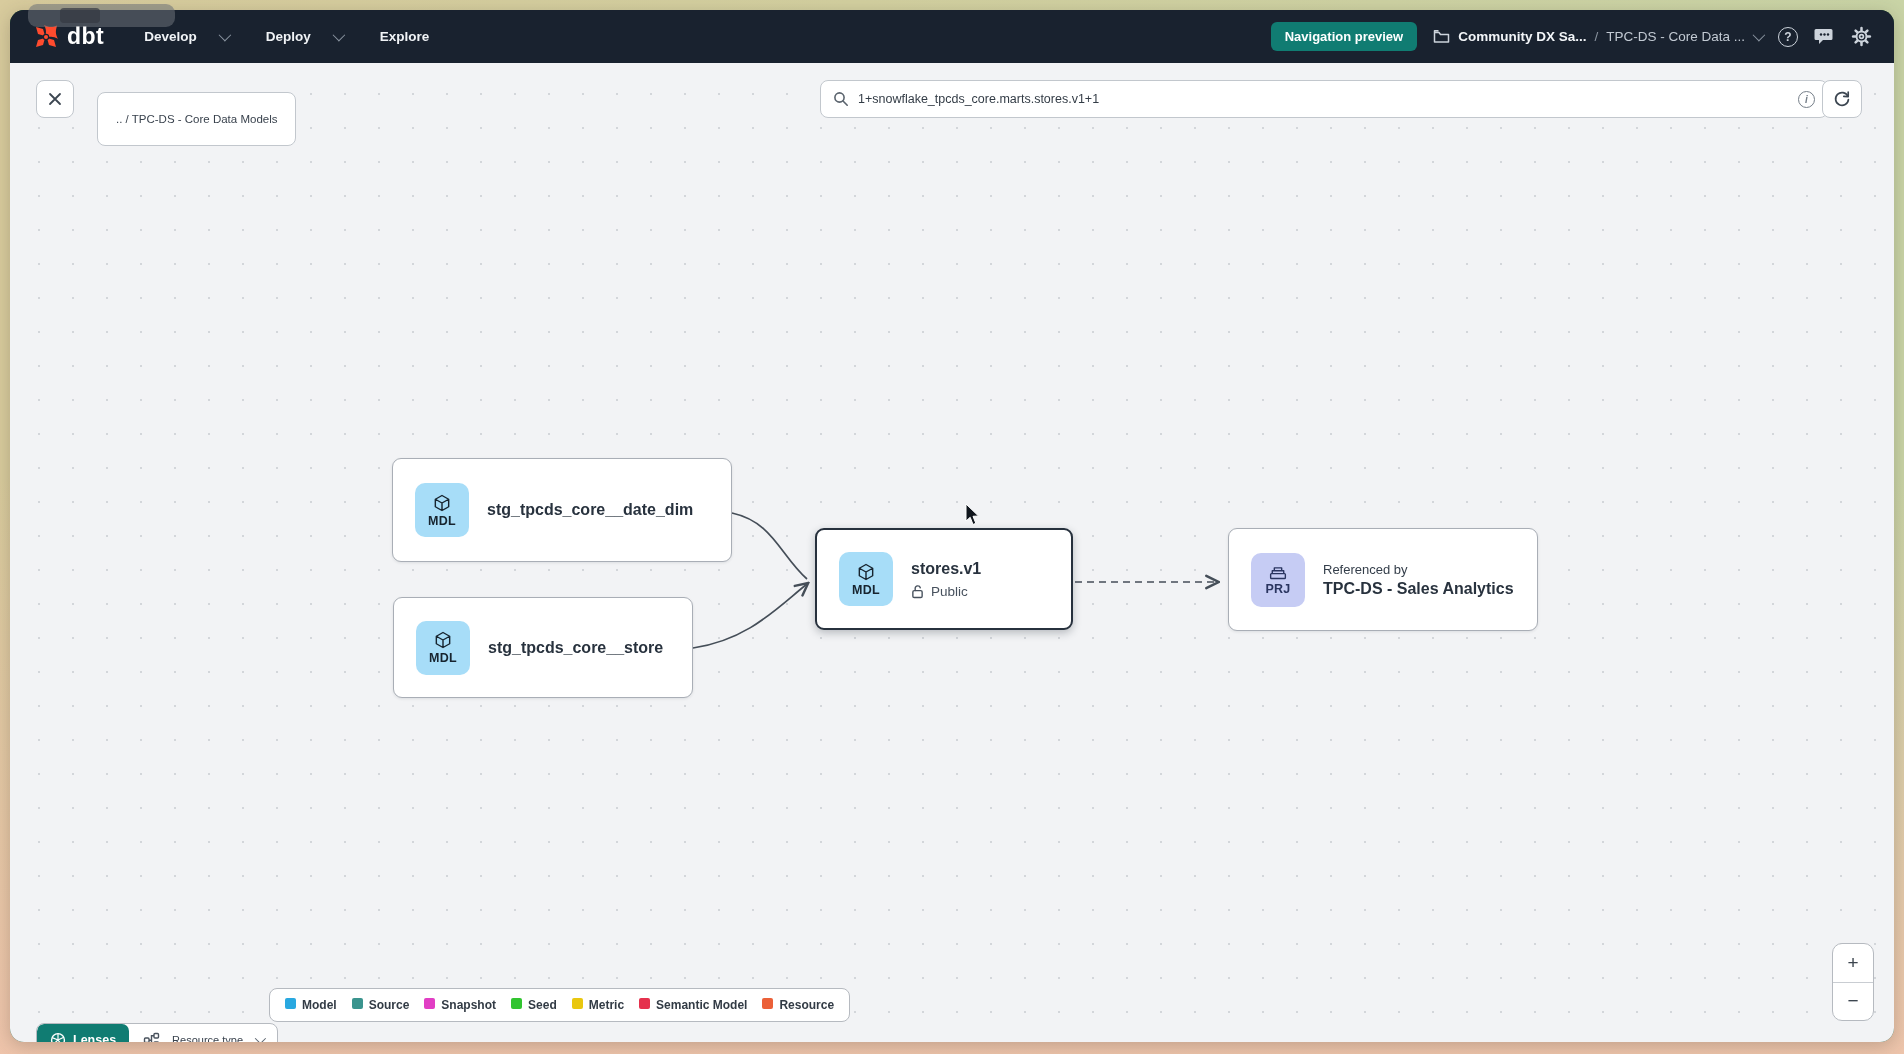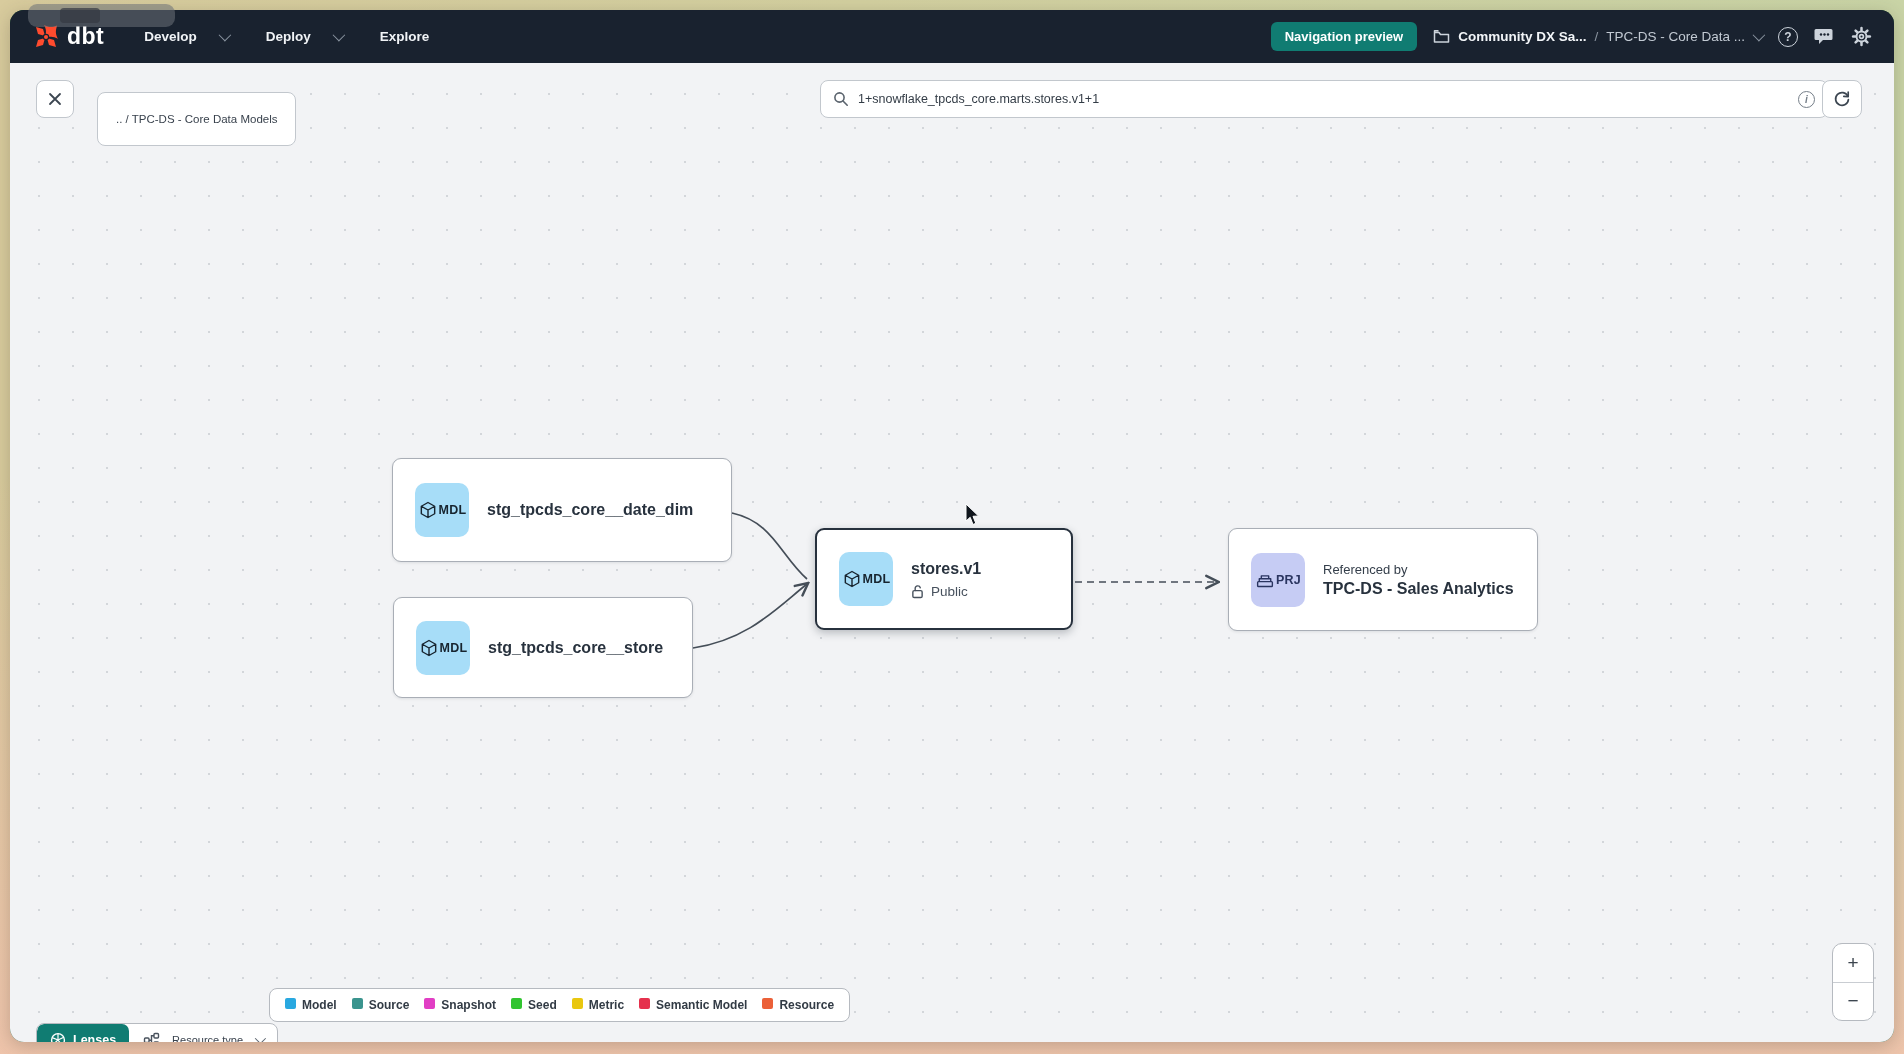--- a/index.html
+++ b/index.html
@@ -62,21 +62,21 @@
   .info-circle { width:17px; height:17px; border:1.4px solid #757e88; border-radius:50%; display:flex; align-items:center; justify-content:center; font-size:10px; color:#757e88; font-style:italic; font-weight:700; }
   
   .node {
     position:absolute; background:#fff; border:1px solid #a9aeb6; border-radius:9px;
     display:flex; align-items:center; gap:18px; padding:0 22px;
     box-shadow:0 1px 3px rgba(30,40,50,0.10);
   }
   .node.selected { border:2px solid #27313d; box-shadow:0 3px 8px rgba(30,40,50,0.28); }
   .badge {
     width:54px; height:54px; border-radius:10px; flex:0 0 auto;
-    display:flex; flex-direction:row; align-items:center; justify-content:center; gap:1px;
+    display:flex; flex-direction:column; align-items:center; justify-content:center; gap:1px;
   }
   .badge-label { font-size:12.5px; font-weight:700; color:#17242f; letter-spacing:0.3px; }
   .badge.prj .badge-label { color:#2a3560; }
   .node-title { font-size:16px; font-weight:600; color:#28323e; white-space:nowrap; }
   .node-sub { display:flex; align-items:center; gap:7px; margin-top:6px; font-size:13.5px; color:#47515d; }
   .node-pretitle { font-size:13px; color:#343e4a; margin-bottom:3px; }
   #node-date-dim { left:382px; top:395px; width:340px; height:104px; }
   #node-store    { left:383px; top:534px; width:300px; height:101px; }
   #node-stores-v1{ left:805px; top:465px; width:258px; height:102px; }
   #node-project  { left:1218px; top:465px; width:310px; height:103px; }

